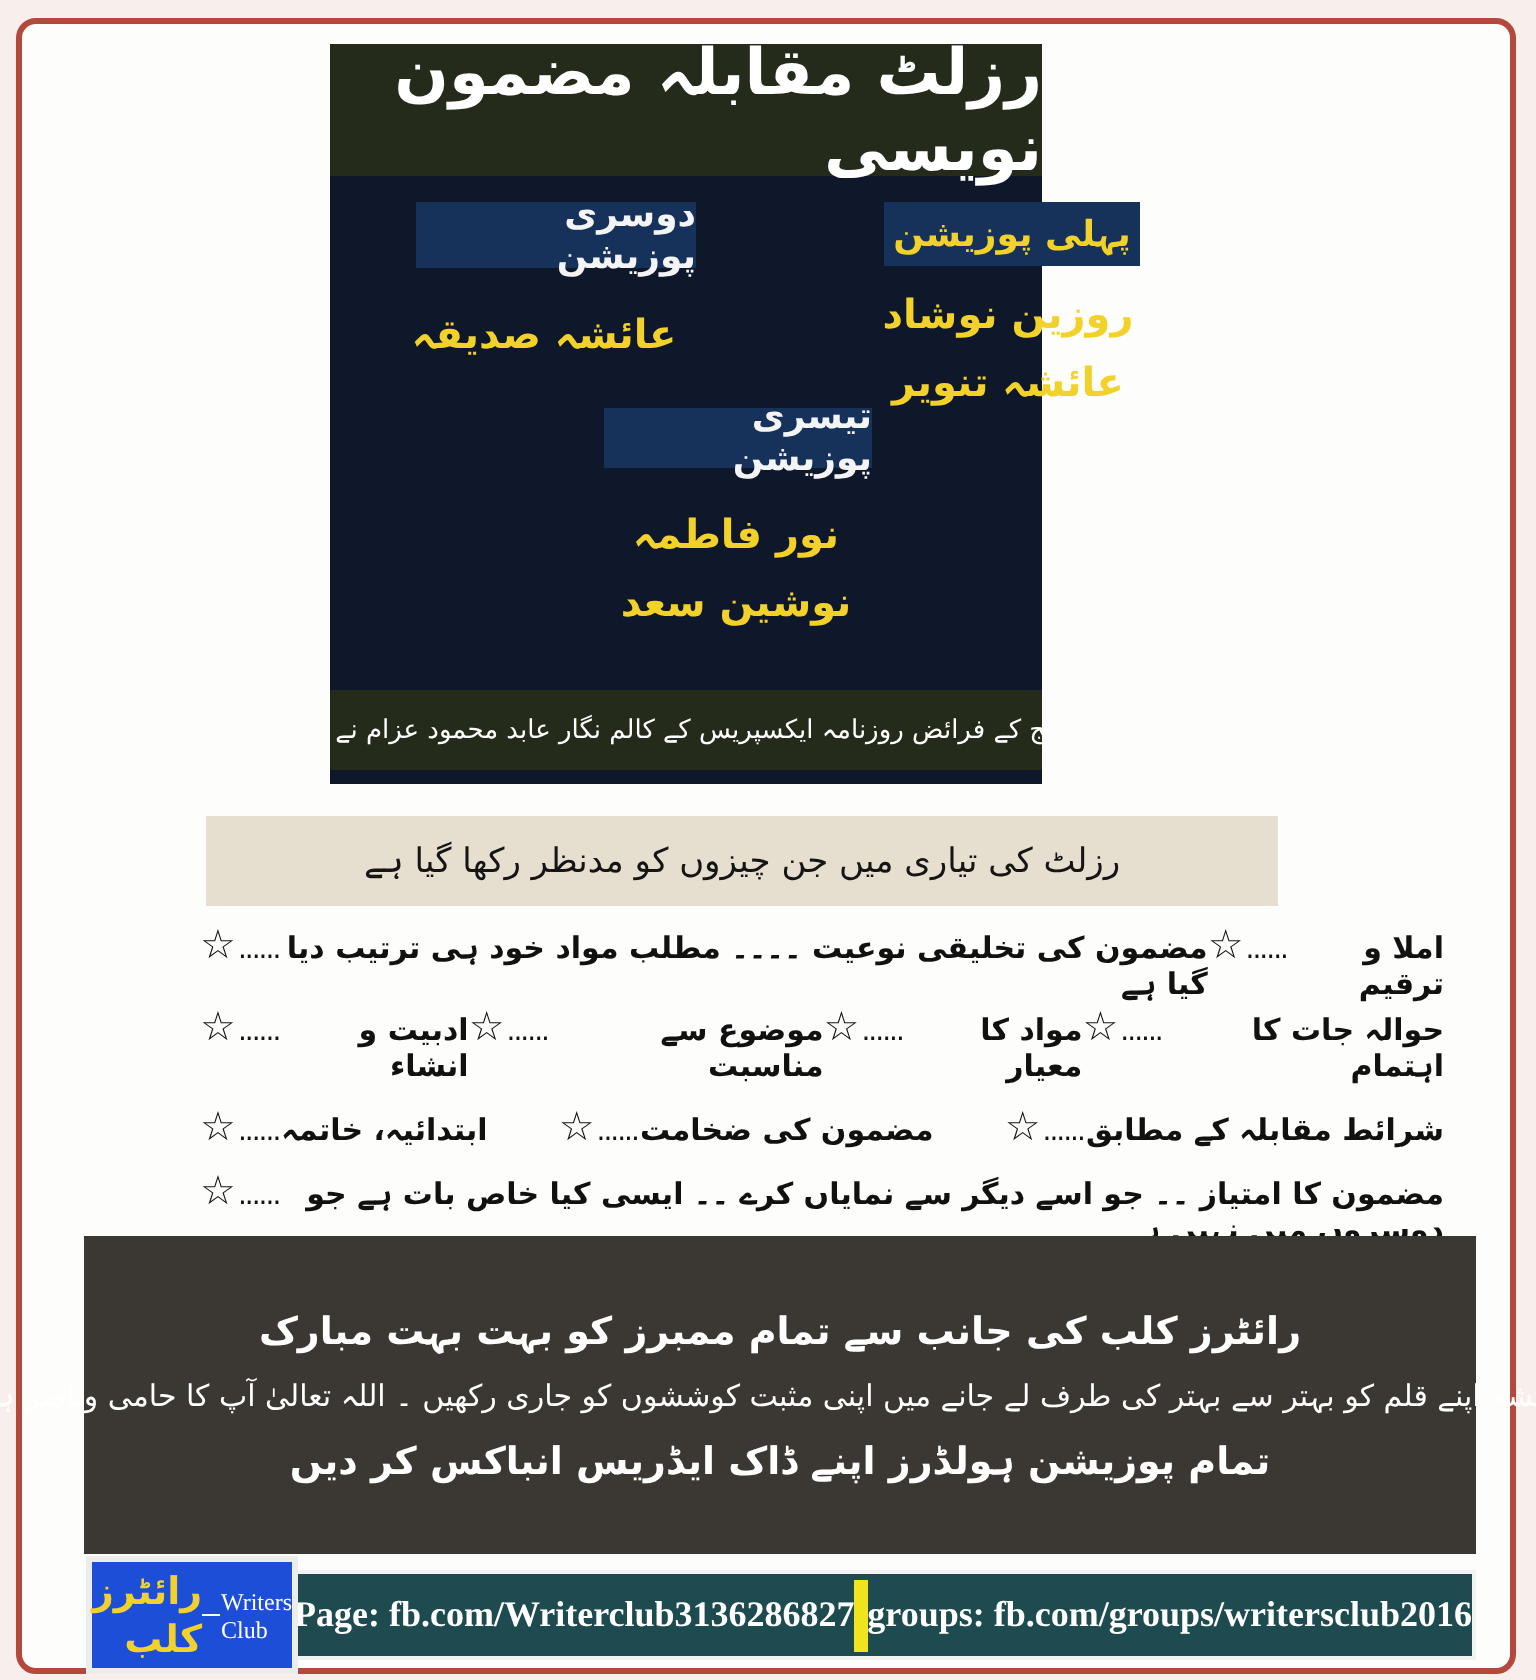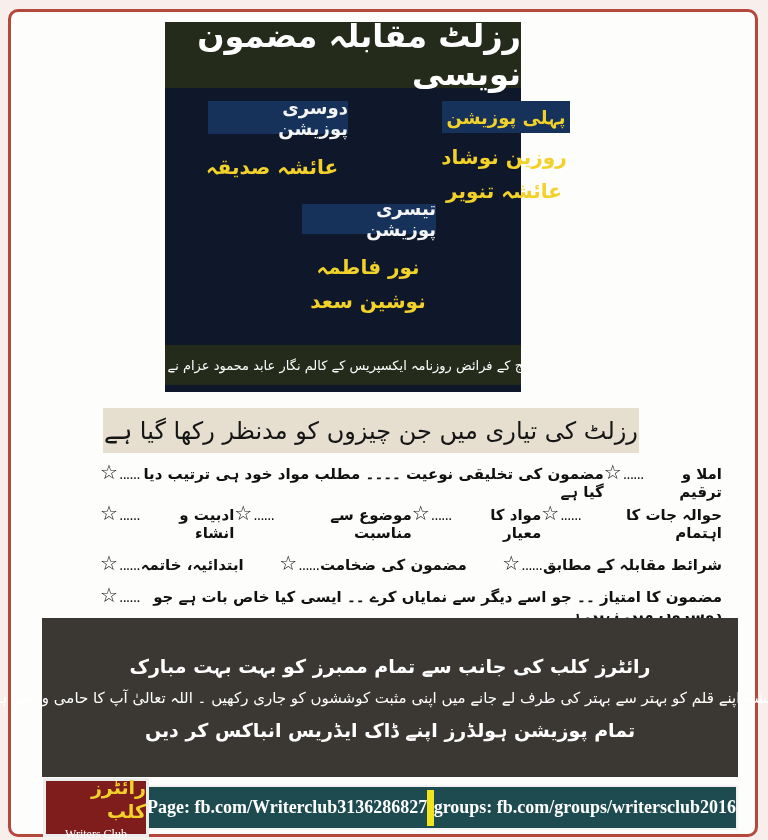--- a/index.html
+++ b/index.html
@@ -22,21 +22,21 @@
   .names div{line-height:34px;}
   .names-first{left:257px;top:118px;width:164px;}
   .names-second{left:27px;top:128px;width:160px;}
   .names-third{left:123px;top:228px;width:160px;}
   .judge-strip{position:absolute;left:0;top:323px;width:100%;height:40px;background:#242b1b;
         color:#ffffff;font-size:13px;display:flex;align-items:center;justify-content:center;
         white-space:nowrap;overflow:hidden;}
 
   
   .criteria-heading{position:absolute;left:103px;top:408px;width:536px;height:45px;background:#e6dfd0;
-        color:#151515;font-size:24px;display:flex;align-items:center;justify-content:center;text-align:right;}
+        color:#151515;font-size:17px;display:flex;align-items:center;justify-content:center;text-align:right;}
   .crit-row{position:absolute;left:100px;width:622px;height:36px;display:flex;align-items:center;
         justify-content:space-between;color:#111;}
   .crit-row-1{top:463px;}
   .crit-row-2{top:504px;}
   .crit-row-3{top:545px;}
   .crit-row-4{top:586px;justify-content:flex-start;}
   .crit-item{display:inline-flex;align-items:baseline;}
   .crit-item .star{font-size:20px;line-height:1;}
   .crit-item .dots{font-size:14px;letter-spacing:-1px;margin:0 1px;}
   .crit-item .crit-text{font-size:15px;font-weight:700;}
@@ -49,22 +49,22 @@
   .congrats-line-0{font-size:19px;font-weight:600;}
   .congrats-line-1{font-size:15px;}
   .congrats-line-2{font-size:19px;font-weight:600;}
 
   
   .teal-bar{position:absolute;left:145px;top:785px;width:593px;height:45px;background:#1d4b50;
         border:2px solid #f2f2f2;box-sizing:border-box;display:flex;align-items:center;}
   .fb-text{flex:1;color:#ffffff;font-family:"Liberation Serif",serif;font-weight:700;font-size:18px;
         text-align:center;white-space:nowrap;}
   .teal-divider{width:10px;height:36px;background:#efe41d;}
-  .logo{position:absolute;left:43px;top:778px;width:106px;height:59px;background:#7f1d1d;
-        border:3px solid #ececec;box-sizing:border-box;z-index:5;display:flex;flex-direction:column;
+  .logo{position:absolute;left:43px;top:778px;width:106px;height:59px;background:#1d4ed8;
+        border:3px solid #ececec;box-sizing:border-box;z-index:5;display:flex;flex-direction:row;
         align-items:center;justify-content:center;}
   .logo-urdu{color:#f2d22a;font-weight:700;font-size:19px;line-height:24px;}
   .logo-rule{width:80%;height:1px;background:#ffffff;margin:2px 0;}
   .logo-english{color:#ffffff;font-family:"Liberation Serif",serif;font-size:12px;line-height:14px;}
 </style>
 </head>
 <body>
 
 <div class="page">
   <div class="panel"></div>

